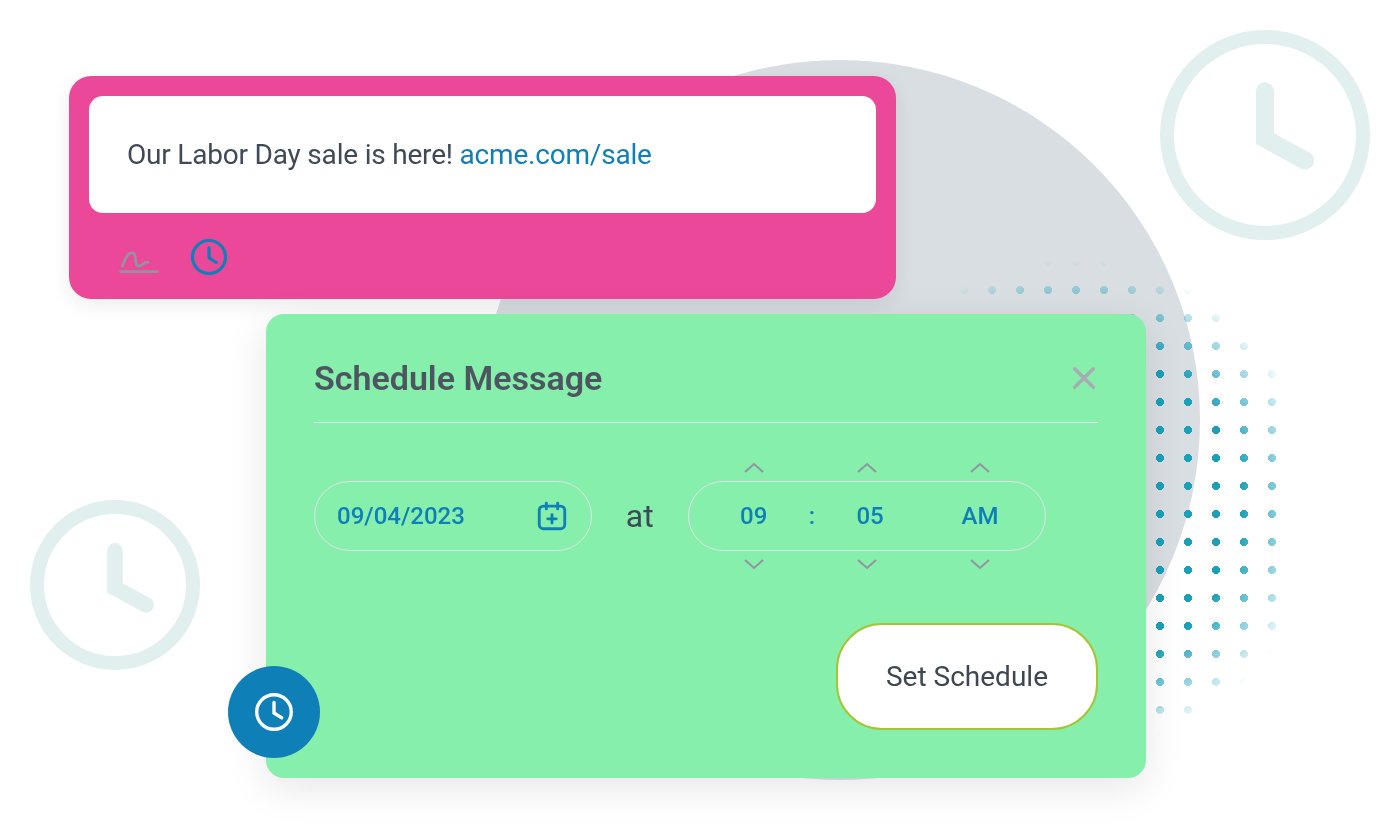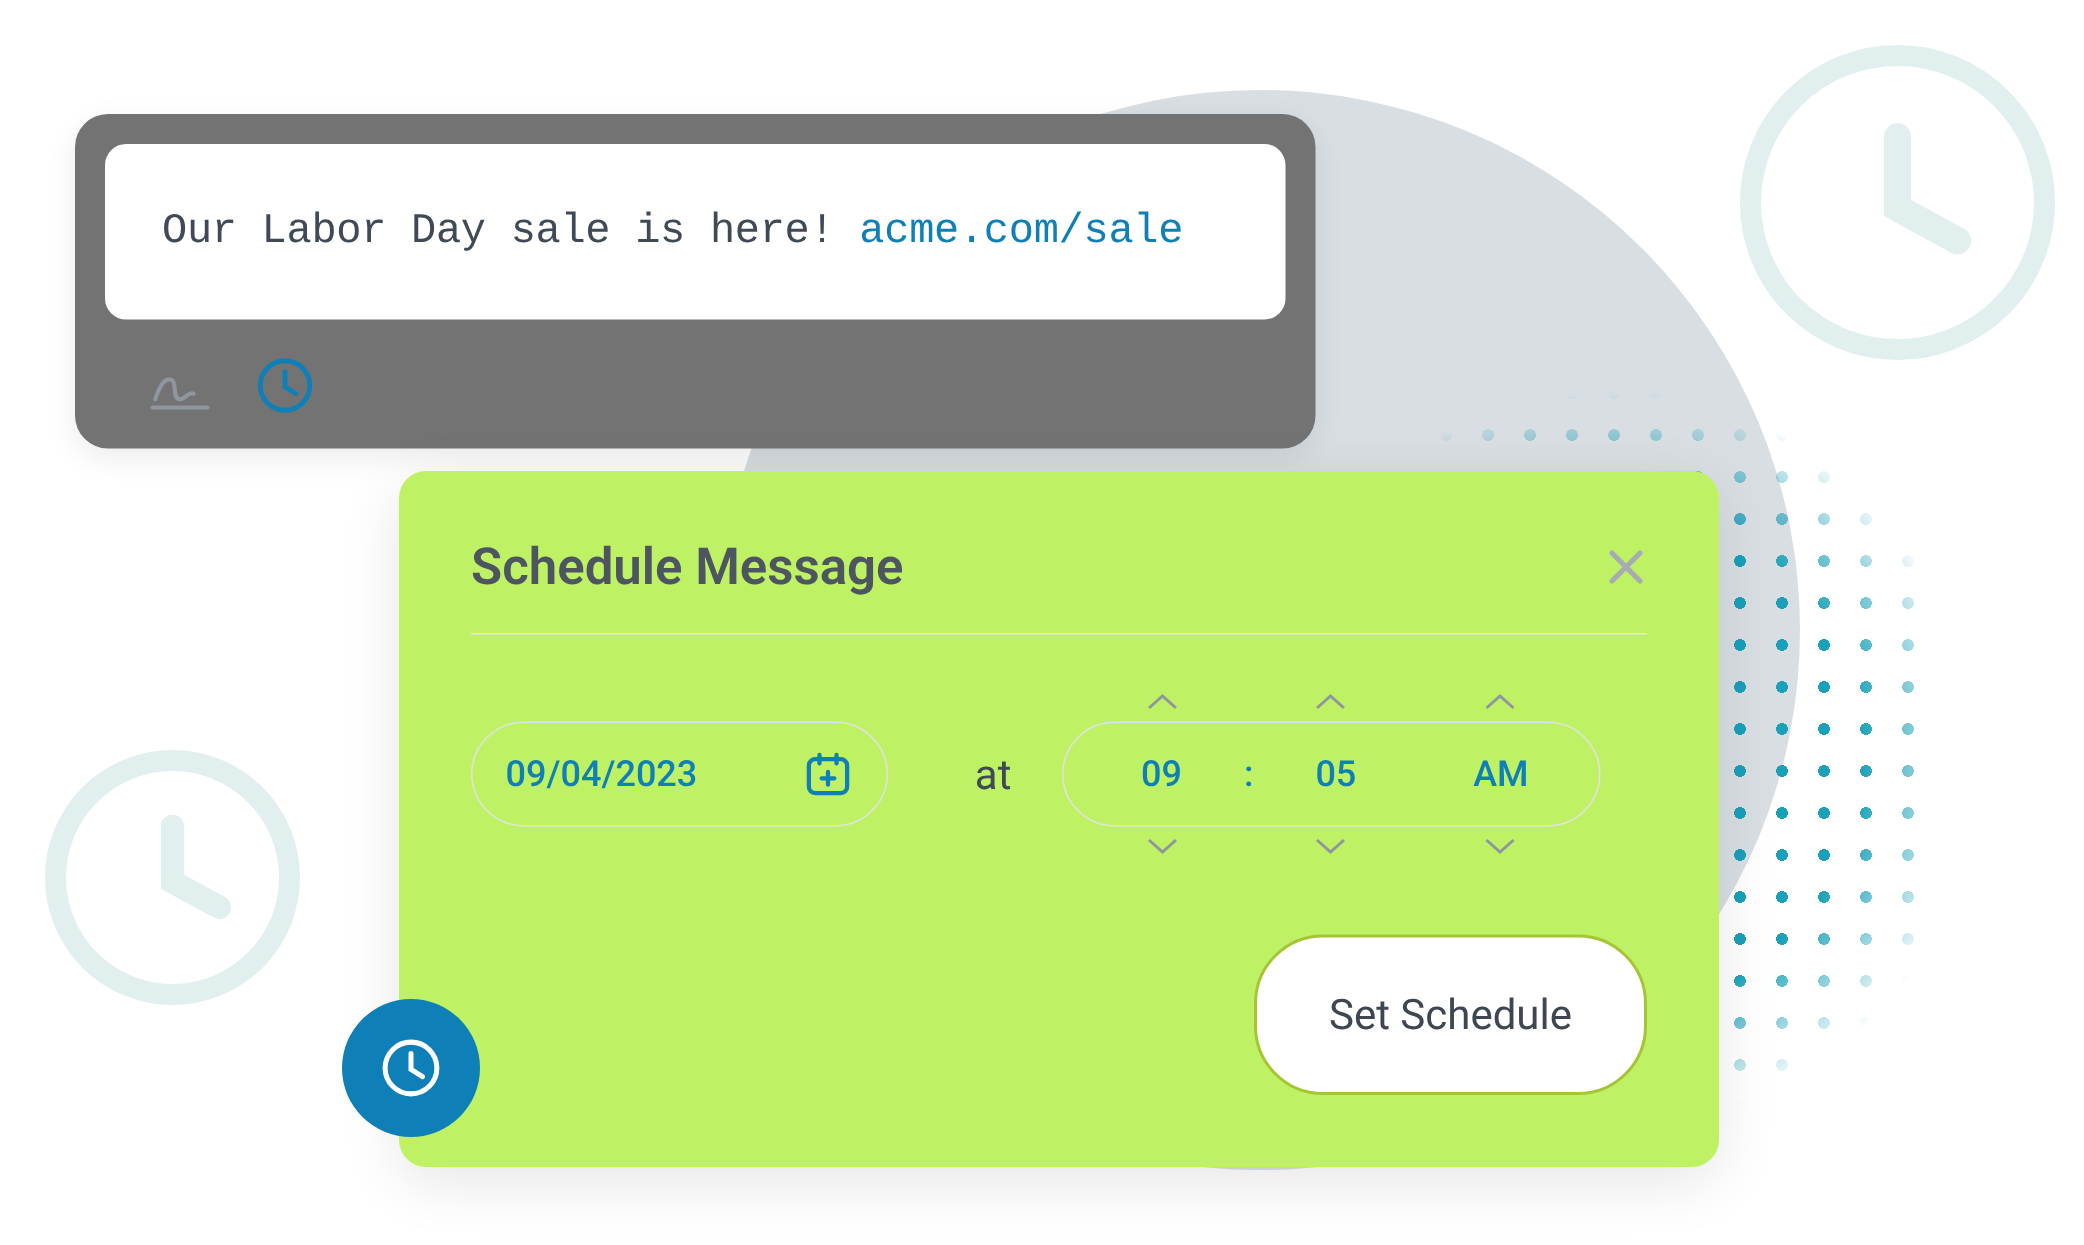--- a/index.html
+++ b/index.html
@@ -43,28 +43,27 @@
   }
   .bg-clock svg { width: 100%; height: 100%; display: block; }
   .bg-clock-tr { width: 210px; height: 210px; top: 30px; left: 1160px; }
   .bg-clock-bl { width: 170px; height: 170px; top: 500px; left: 30px; }
   .bg-clock-bl svg, .bg-clock-tr svg { stroke: #e1efef; }
 
   
   .composer {
     position: absolute;
     top: 76px;
-    left: 50px;
+    left: 69px;
     width: 827px;
-    background: #737373;
+    background: #ec4899;
     border-radius: 22px;
     box-shadow: 0 6px 20px rgba(0,0,0,.08);
     z-index: 3;
     padding: 20px 20px 14px 20px;
-    font-family: Liberation Mono, monospace;
   }
   .composer-text {
     background: #fff;
     border-radius: 14px;
     padding: 34px 38px;
     font-size: 28px;
     line-height: 1.75;
     color: #3f4a56;
     letter-spacing: -0.2px;
   }
@@ -77,21 +76,21 @@
   }
   .tool-icon { width: 44px; height: 44px; display: inline-flex; align-items: center; justify-content: center; }
   .tool-icon svg { width: 44px; height: 44px; display:block; }
 
   
   .schedule {
     position: absolute;
     top: 314px;
     left: 266px;
     width: 880px;
-    background: #bef264;
+    background: #86efac;
     border-radius: 18px;
     box-shadow: 0 10px 40px rgba(0,0,0,.10);
     z-index: 5;
     padding: 44px 48px 48px 48px;
   }
   .schedule-header {
     display: flex;
     justify-content: space-between;
     align-items: center;
     padding-bottom: 24px;
@@ -117,21 +116,21 @@
     height: 70px;
     display: inline-flex;
     align-items: center;
     padding: 0 22px;
     font-size: 24px;
   }
   .date-pill { gap: 70px; color: #0f7fb8; font-weight: 500; }
   .date-pill .cal-icon { width: 34px; height: 34px; }
   .date-pill .cal-icon svg { width: 34px; height: 34px; }
 
-  .at-label { font-size: 28px; color: #3f4a56; margin-left: 24px; }
+  .at-label { font-size: 32px; color: #3f4a56; }
 
   .time-block { display: inline-flex; flex-direction: column; align-items: stretch; }
   .time-pill { gap: 0; padding: 0 10px; }
   .time-seg { width: 110px; text-align: center; color: #0f7fb8; font-weight: 500; }
   .time-colon { color: #0f7fb8; font-weight: 500; }
   .time-chevrons { display: flex; justify-content: space-around; padding: 6px 10px; }
   .chev { width: 110px; display:flex; justify-content:center; cursor:pointer;}
   .chev svg { width: 22px; height: 14px; stroke: #8f969f; stroke-width: 2; fill: none; }
 
   .schedule-footer { display:flex; justify-content:flex-end; padding-top: 46px; }

